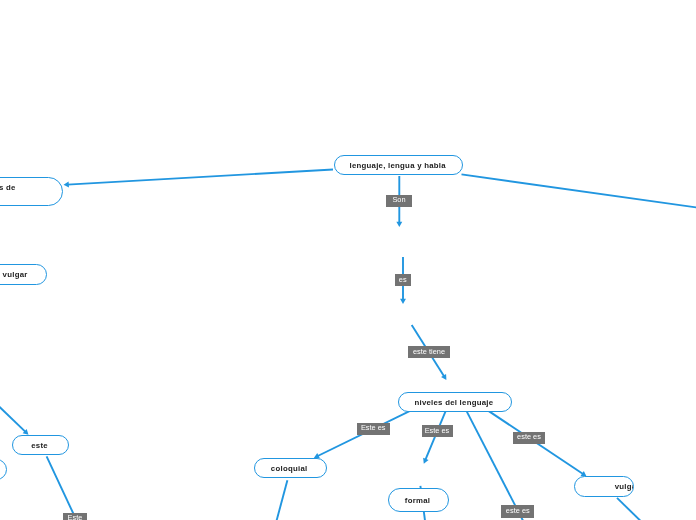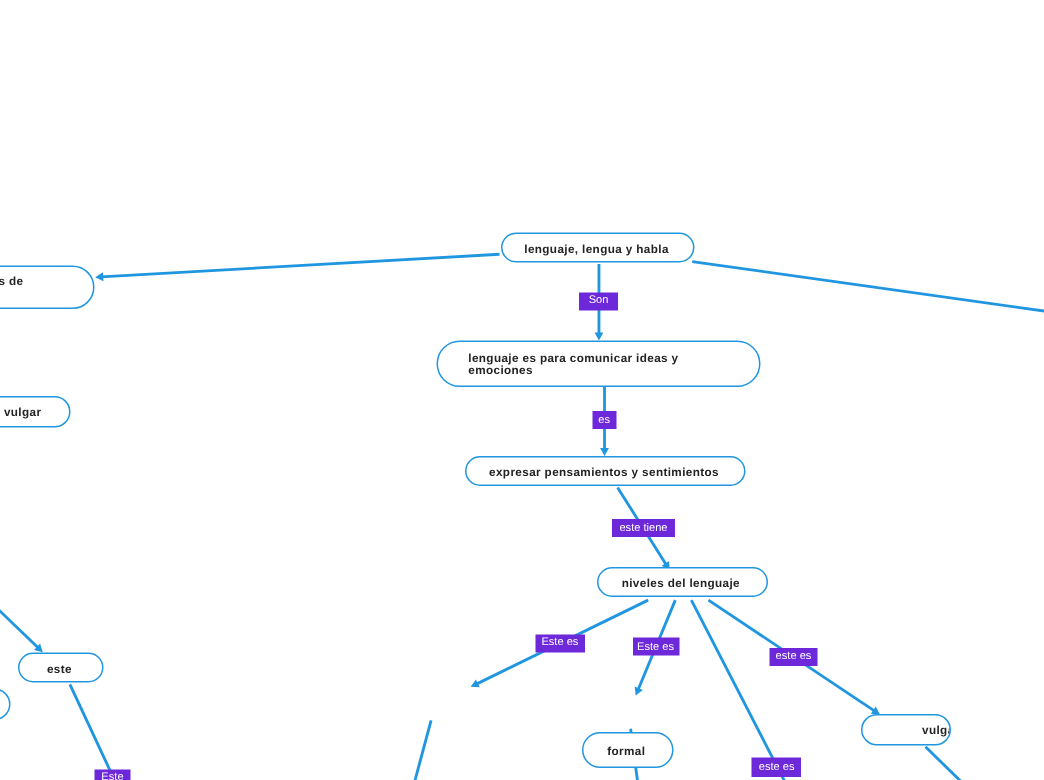--- a/index.html
+++ b/index.html
@@ -14,21 +14,21 @@
         display:flex;align-items:center;overflow:hidden;
         color:#222222;font-weight:bold;font-size:7.8px;
         letter-spacing:0.26px;line-height:8.2px;}
   .node.center{justify-content:center;text-align:center;}
   .node.left{justify-content:flex-start;text-align:left;
              padding-left:20px;padding-right:10px;}
   .node.right-clip{justify-content:flex-end;text-align:right;padding-right:46px;}
   .node > span{display:block;transform:translateZ(0) translateY(1.4px);}
   .node.center > span{transform:translateZ(0) translate(-1.1px,1.4px);}
   .node.right-clip > span{transform:translateZ(0) translateY(-2.9px);}
-  .badge{position:absolute;box-sizing:border-box;background:#6d28d9;
+  .badge{position:absolute;box-sizing:border-box;background:#737373;
          color:#ffffff;font-size:7.4px;font-weight:normal;text-align:center;
          white-space:nowrap;display:flex;align-items:center;justify-content:center;}
   .badge > span{display:block;transform:translateZ(0) translateY(-0.8px);}
 </style>
 </head>
 <body>
 
 <div id="canvas">
 
   <svg id="connector-layer" viewBox="0 0 696 520" width="696" height="520">
@@ -80,31 +80,28 @@
       <line stroke-width="1.9" stroke-linecap="butt" x1="420.4" y1="485.8" x2="425.2" y2="522" stroke="#2196E0"></line>
     </g>
     <g>
       <line stroke-width="1.9" stroke-linecap="butt" x1="617" y1="497.9" x2="641.7" y2="522" stroke="#2196E0"></line>
     </g>
   </svg>
 
   <div class="node center" style="left: 334.2px; top: 154.9px; width: 129.2px; height: 20.3px;">
     <span>lenguaje, lengua y habla</span>
   </div>
-  <div class="node left" style="left: 291.2px; top: 227px; width: 216.3px; height: 30.5px;">
-    <span>lenguaje es para comunicar ideas y emociones</span>
-  </div>
-  <div class="node center" style="left: 310.2px; top: 304px; width: 187.2px; height: 20.3px;">
-    <span>expresar pensamientos y sentimientos</span>
-  </div>
-  <div class="node center" style="left: 398.2px; top: 378px; width: 113.6px; height: 20.3px;">
+  <div class="node center" style="left: 398.2px; top: 392px; width: 113.6px; height: 20.3px;">
     <span>niveles del lenguaje</span>
   </div>
   <div class="node center" style="left: 12.2px; top: 434.75px; width: 57px; height: 20.5px;">
     <span>este</span>
+  </div>
+  <div class="node center" style="left: 253.6px; top: 458.05px; width: 73.3px; height: 20.2px;">
+    <span>coloquial</span>
   </div>
   <div class="node center" style="left: 388.2px; top: 488px; width: 60.8px; height: 24px;">
     <span>formal</span>
   </div>
   <div class="node center" style="left: 574.2px; top: 476.1px; width: 60.2px; height: 20.6px; padding-left: 48px;">
     <span>vulgar</span>
   </div>
   <div class="node right-clip" style="left: -118px; top: 177.2px; width: 180.6px; height: 28.7px;">
     <span>s de</span>
   </div>

